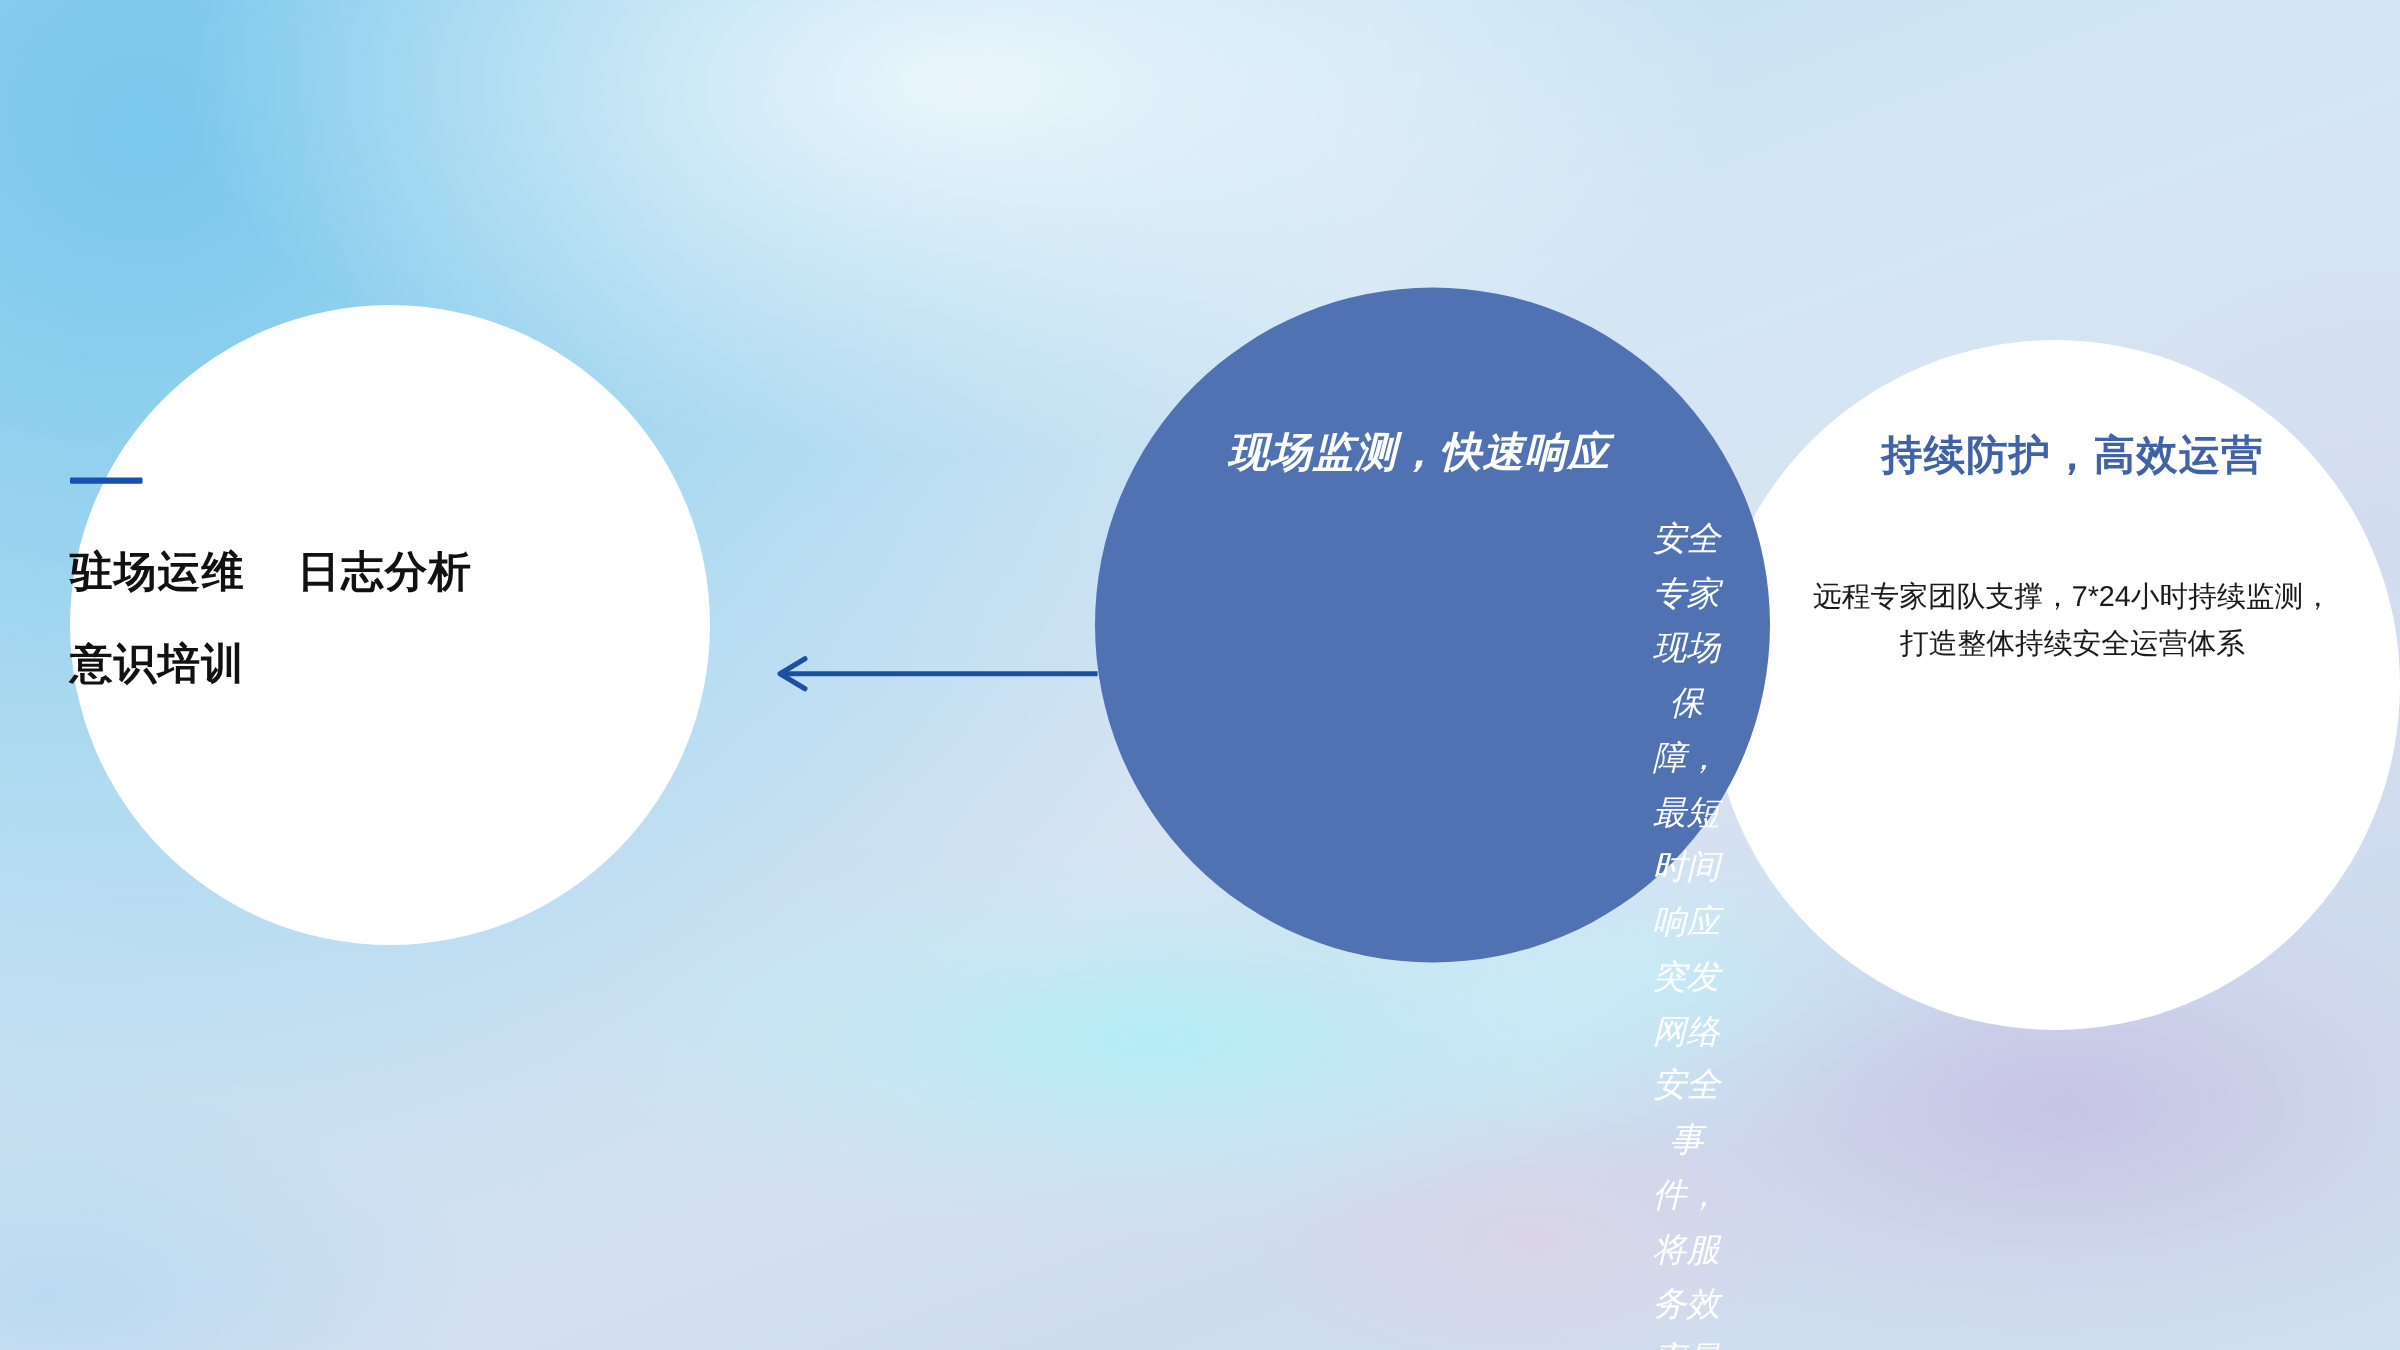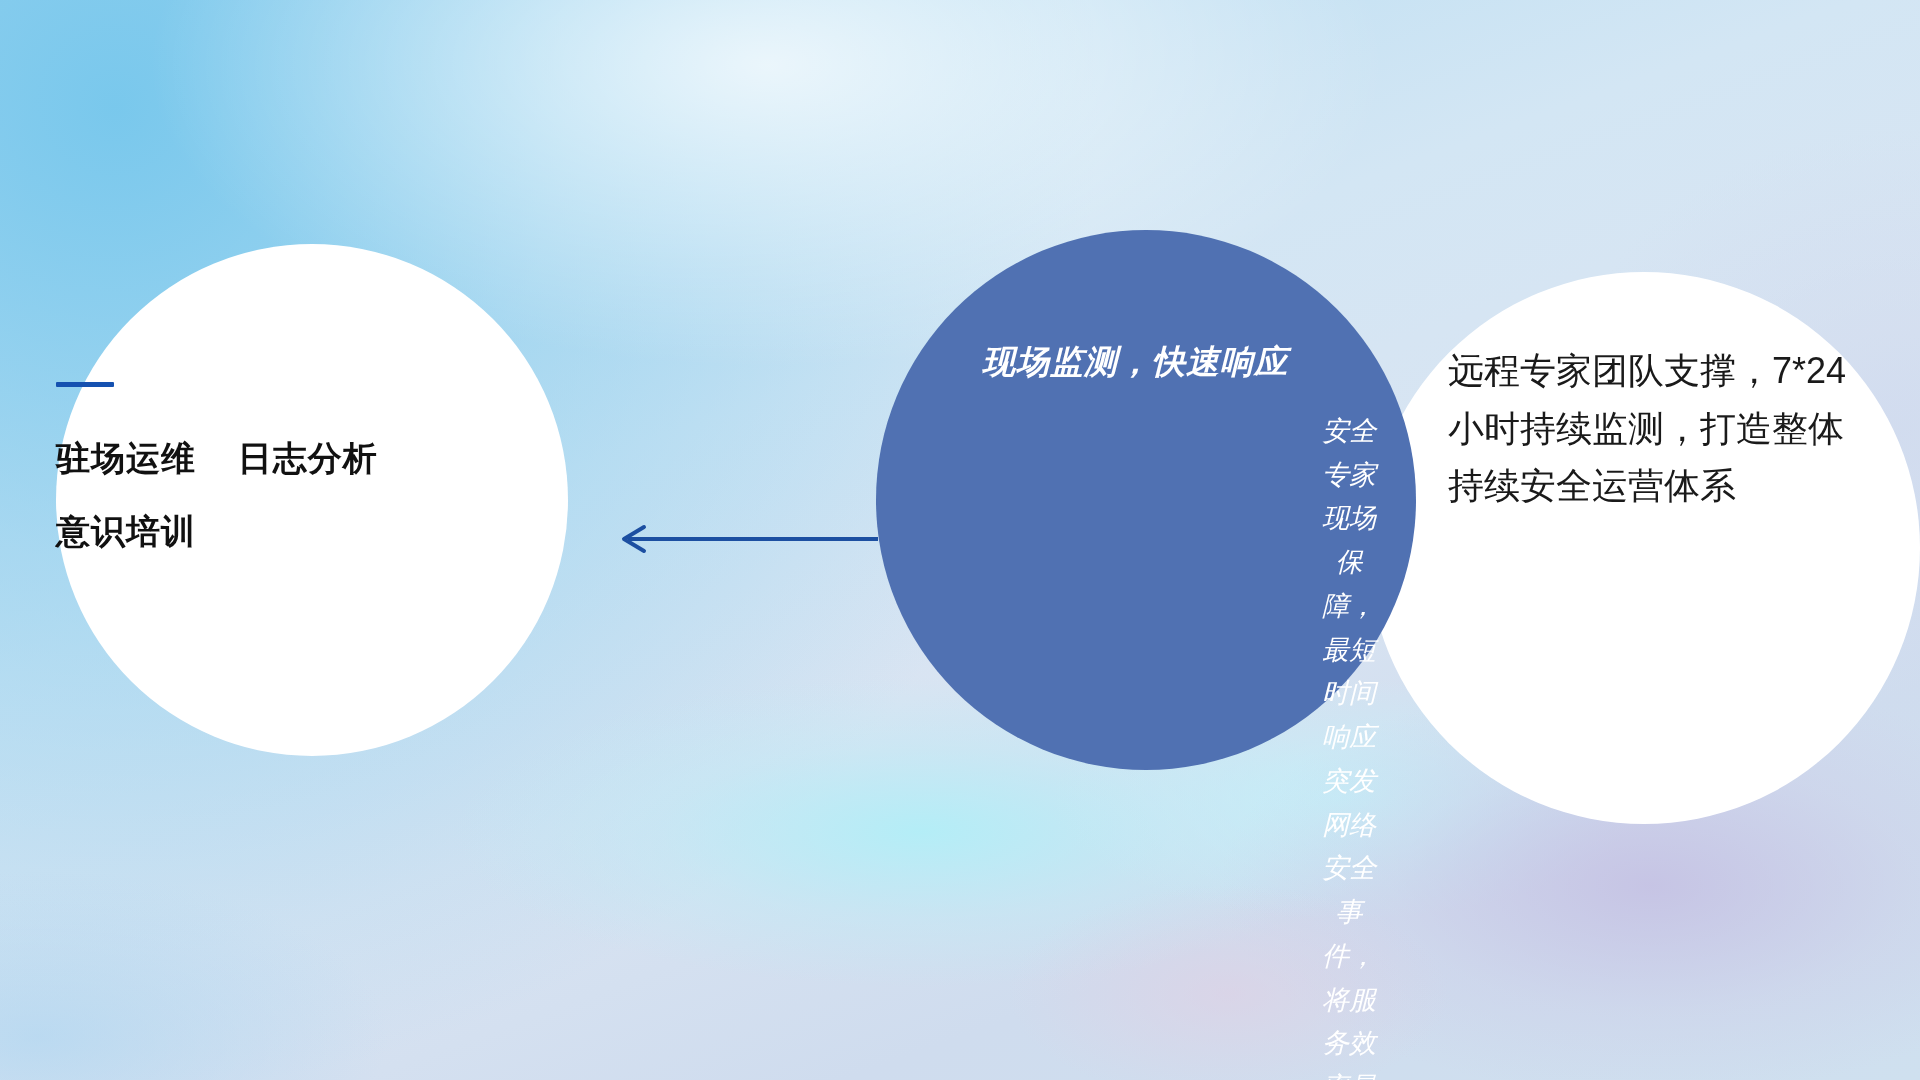--- a/index.html
+++ b/index.html
@@ -196,23 +196,25 @@
     padding: 70px 30px 0 58px;
   }
   #right-title {
     font-size: 33px;
     font-weight: bold;
     color: #4063a8;
     letter-spacing: 1px;
     white-space: nowrap;
   }
   #right-body {
-    font-size: 36px;
+    margin-top: 72px;
+    font-size: 23px;
     line-height: 1.6;
     color: #1a1a1a;
+    text-align: center;
     width: 420px;
   }
 
   
   #arrow {
     position: absolute;
     left: 610px;
     top: 522px;
     width: 270px;
     height: 34px;
@@ -248,16 +250,17 @@
     <div class="left-line">驻场运维    日志分析</div>
     <div class="left-line">意识培训</div>
   </div>
 
   <div id="center-content">
     <div id="center-title">现场监测，快速响应</div>
     <div id="center-body">安全专家现场保障，最短时间响应突发网络安全事件，将服务效率最大化</div>
   </div>
 
   <div id="right-content">
+    <div id="right-title">持续防护，高效运营</div>
     <div id="right-body">远程专家团队支撑，7*24小时持续监测，打造整体持续安全运营体系</div>
   </div>
 
 </div>
 
 </body></html>

